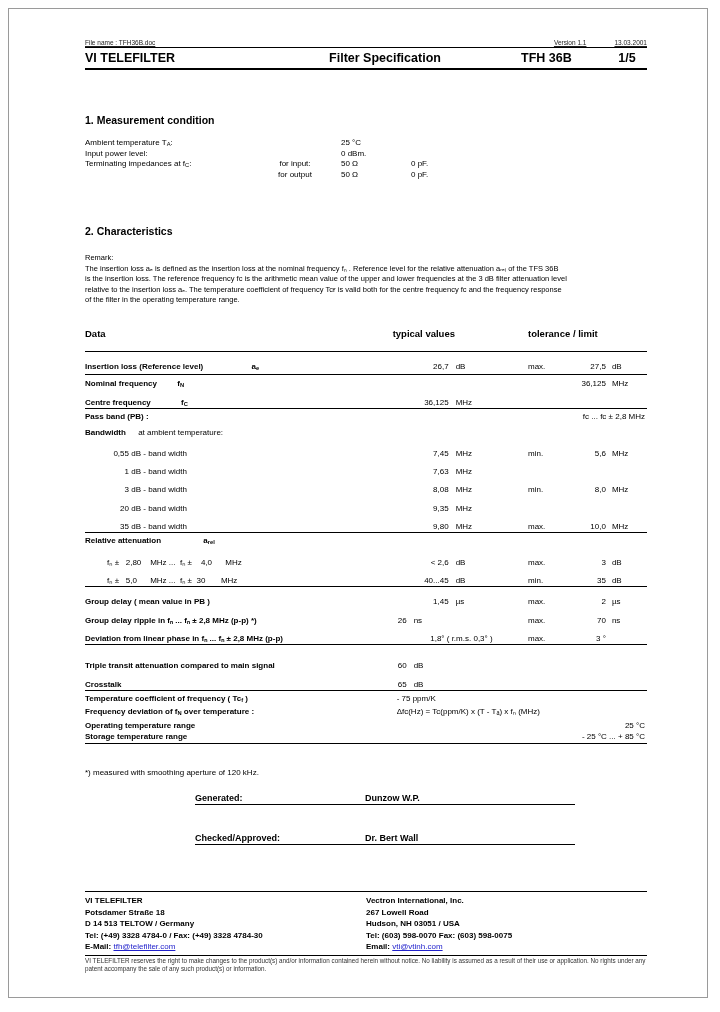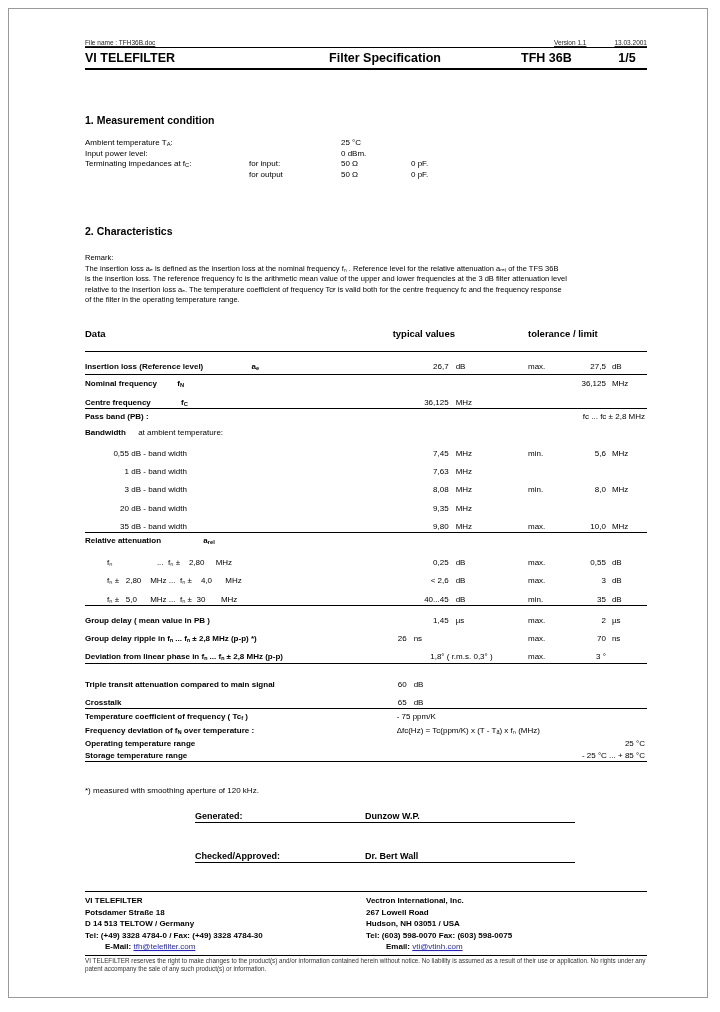--- a/index.html
+++ b/index.html
@@ -68,21 +68,21 @@
     font-size: 10.5px;
     margin-top: 44px;
   }
   .mc-table {
     margin-top: 12px;
     font-size: 8px;
     border-collapse: collapse;
   }
   .mc-table td { padding: 0 0 1.5px 0; vertical-align: top; white-space: nowrap;}
   .mc-label { width: 164px; }
-  .mc-mid { width: 92px; }
+  .mc-mid { width: 92px; text-align: center; }
   .mc-val { width: 70px; }
 
   .remark-title { font-size: 7.5px; margin-top: 16px; }
   .remark-body {
     font-size: 7.5px;
     line-height: 1.42;
     margin-top: 2px;
     text-align: left;
   }
 
@@ -136,21 +136,21 @@
   
   .footer {
     position: absolute;
     left: 76px;
     top: 882px;
     width: 562px;
   }
   .footer .frule { border-top: 1.6px solid #000; }
   .fcols { display: flex; padding-top: 3px; }
   .fcol { width: 50%; font-size: 8px; font-weight: bold; line-height: 1.45; }
-  .mailline { font-weight: bold; margin-left: 20px; }
+  .mailline { font-weight: bold; }
   .mail { color: #2222cc; text-decoration: underline; font-weight: normal;}
   .disclaimer {
     border-top: 1.6px solid #000;
     margin-top: 2px;
     padding-top: 1px;
     font-size: 6.3px;
     line-height: 1.35;
     color: #333;
   }
 </style>
@@ -315,27 +315,20 @@
             <td class="c-tolu">MHz</td>
           </tr>
 
           <tr class="rule-thin">
             <td colspan="5" style="padding-top:3px;padding-bottom:4px">
               <span class="lbl-bold">Relative attenuation</span>
               <span style="display:inline-block;width:40px"></span><span class="lbl-bold">a<sub>rel</sub></span>
             </td>
           </tr>
 
-          <tr class="padsm">
-            <td class="ind1" style="white-space:pre">fₙ                    ...  fₙ ±    2,80     MHz</td>
-            <td><span class="typ-num">0,25</span><span class="typ-unit">dB</span></td>
-            <td class="c-tolp">max.</td>
-            <td class="c-tolv">0,55</td>
-            <td class="c-tolu">dB</td>
-          </tr>
           <tr class="padsm">
             <td class="ind1" style="white-space:pre">fₙ ±   2,80    MHz ...  fₙ ±    4,0      MHz</td>
             <td><span class="typ-num">&lt; 2,6</span><span class="typ-unit">dB</span></td>
             <td class="c-tolp">max.</td>
             <td class="c-tolv">3</td>
             <td class="c-tolu">dB</td>
           </tr>
           <tr class="padsm">
             <td class="ind1" style="white-space:pre">fₙ ±   5,0      MHz ...  fₙ ±  30       MHz</td>
             <td><span class="typ-num">40...45</span><span class="typ-unit">dB</span></td>

